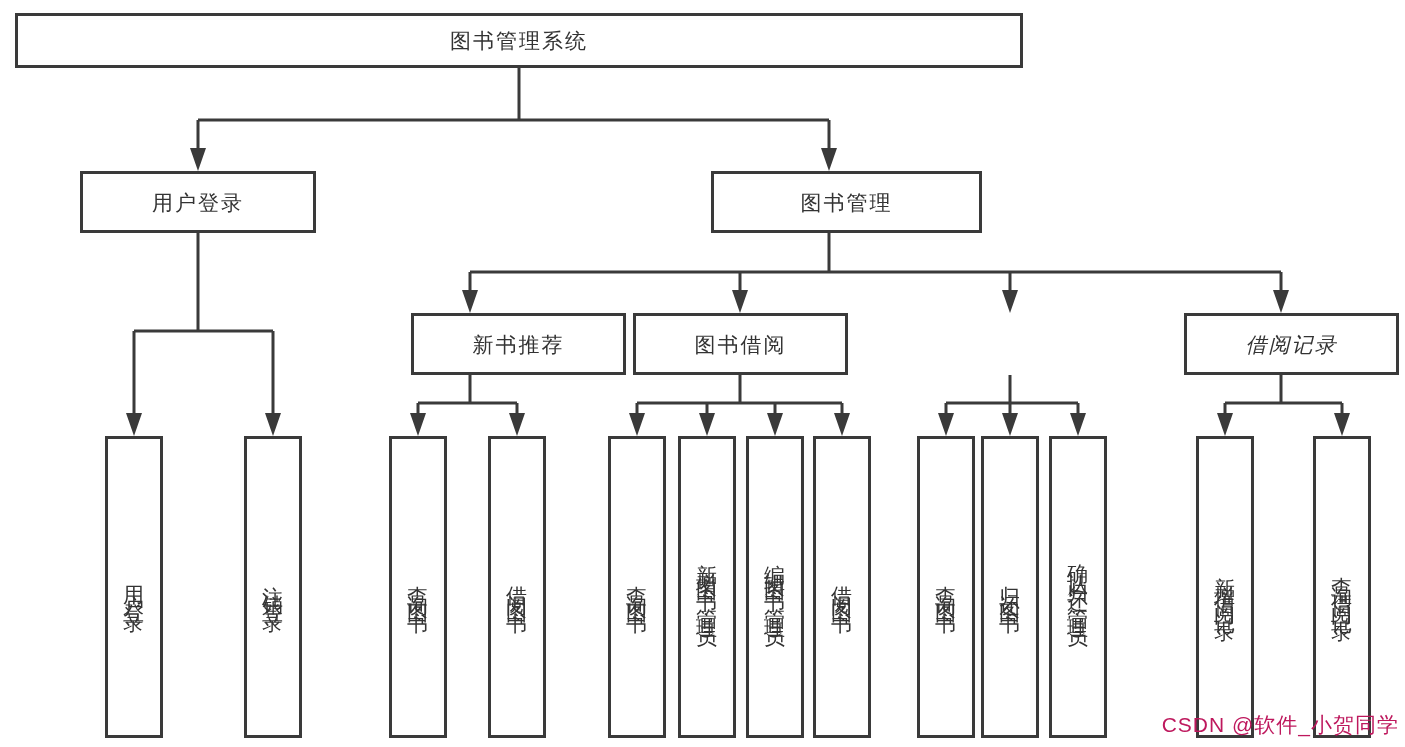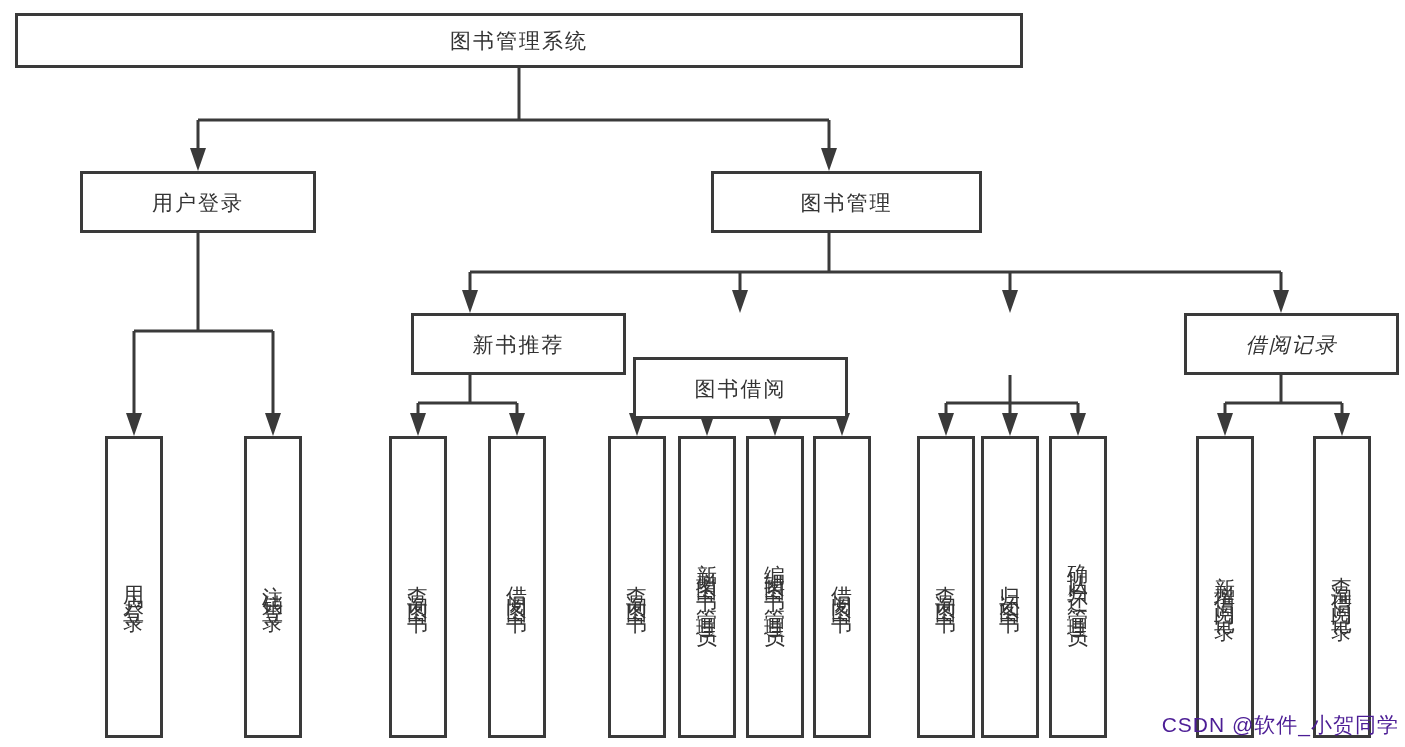--- a/index.html
+++ b/index.html
@@ -44,21 +44,21 @@
     text-orientation: mixed;
     font-size: 21px;
     letter-spacing: 9px;
     line-height: 1;
   }
   .root-box   { left: 15px;  top: 13px;  width: 1008px; height: 55px; }
   .l2-a       { left: 80px;  top: 171px; width: 236px;  height: 62px; }
   .l2-b       { left: 711px; top: 171px; width: 271px;  height: 62px; }
   .l3         { top: 313px;  width: 215px; height: 62px; }
   .l3-0 { left: 363px; margin-left: 48px; }
-  .l3-1 { left: 633px; margin-top: 44px; }
+  .l3-1 { left: 633px; }
   .l3-2 { left: 903px; }
   .l3-3 { left: 1184px; font-style: italic; }
   .leaf { top: 436px; width: 58px; height: 302px; }
   .leaf-0  { left: 105px; }
   .leaf-1  { left: 244px; }
   .leaf-2  { left: 389px; }
   .leaf-3  { left: 488px; }
   .leaf-4  { left: 608px; }
   .leaf-5  { left: 678px; }
   .leaf-6  { left: 746px; }
@@ -67,21 +67,21 @@
   .leaf-9  { left: 981px; }
   .leaf-10 { left: 1049px; }
   .leaf-11 { left: 1196px; }
   .leaf-12 { left: 1313px; }
   .watermark {
     position: absolute;
     right: 6px;
     top: 711px;
     z-index: 5;
     font-size: 21px;
-    color: #4c1d95;
+    color: #be185d;
     letter-spacing: 1px;
     white-space: nowrap;
   }
 </style>
 </head>
 <body>
 
 <div class="canvas">
 
   <svg class="connectors" viewBox="0 0 1405 747" xmlns="http://www.w3.org/2000/svg">

